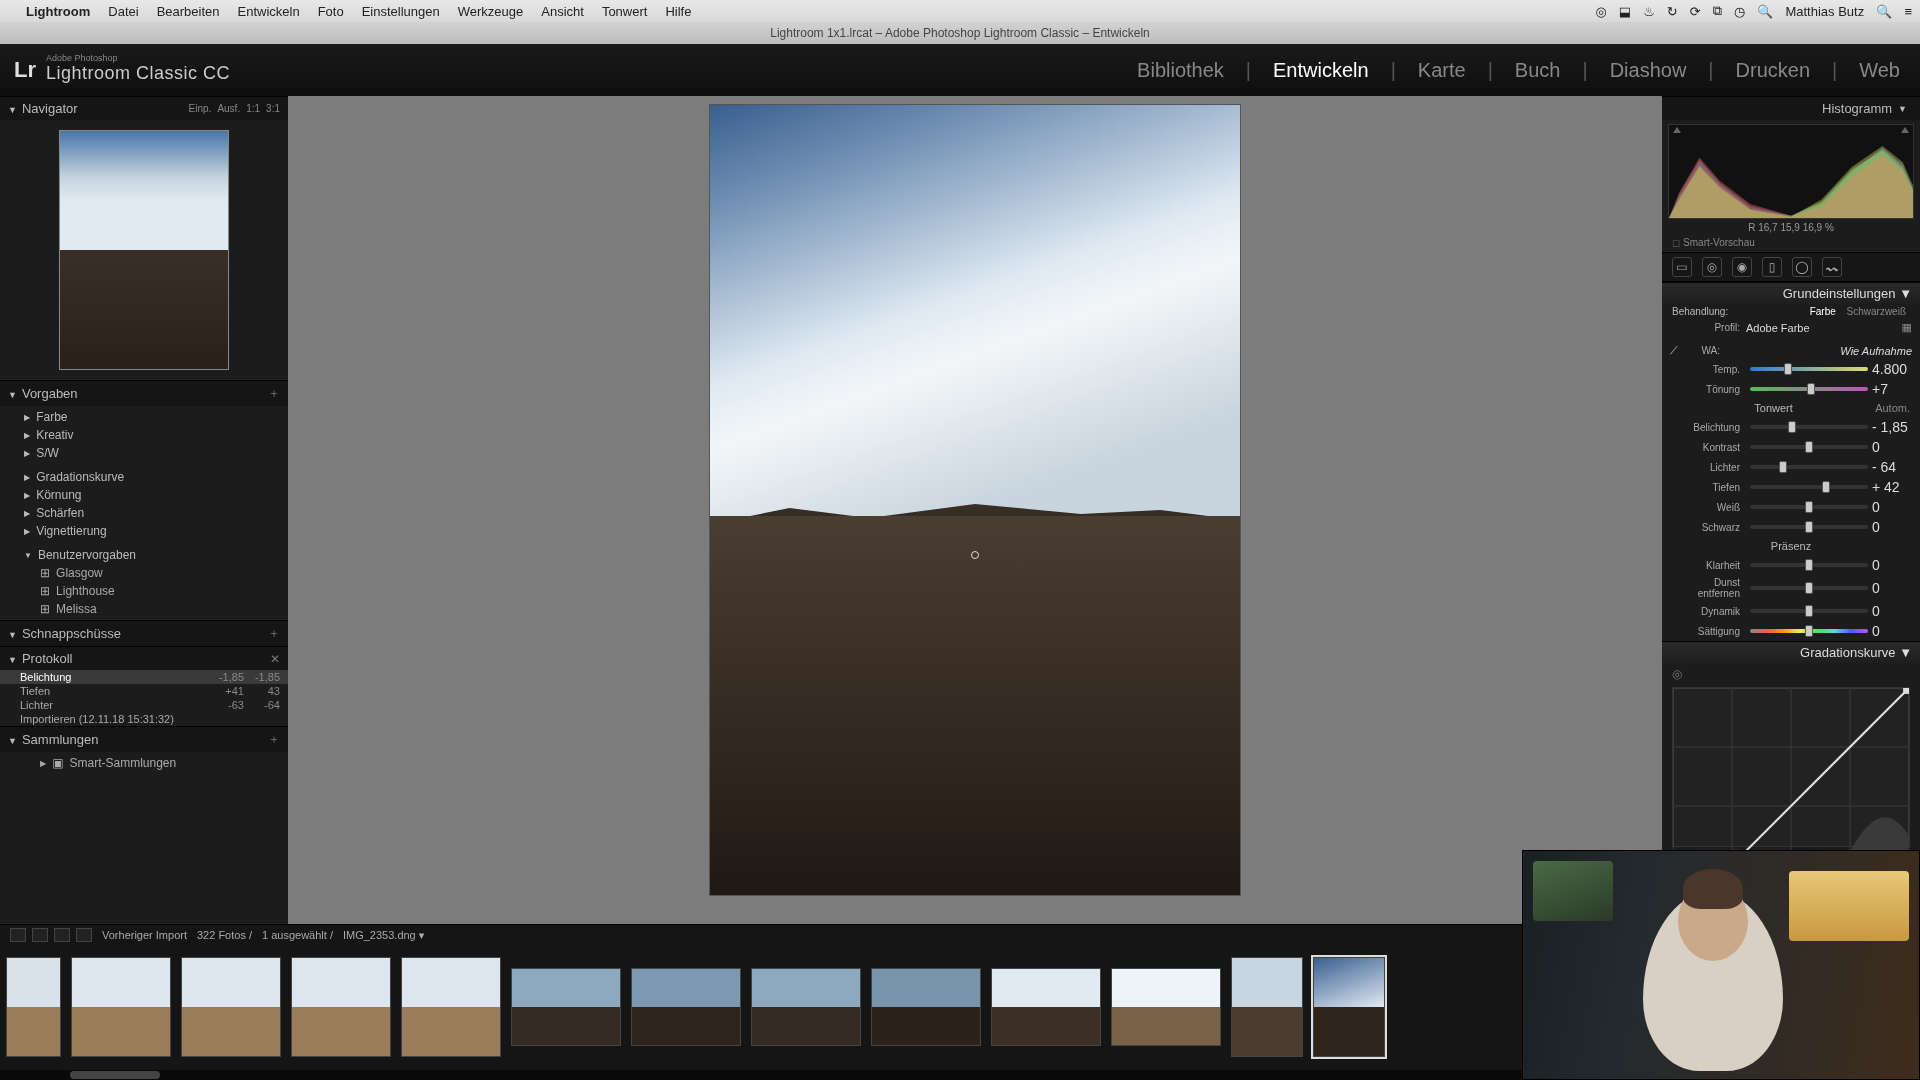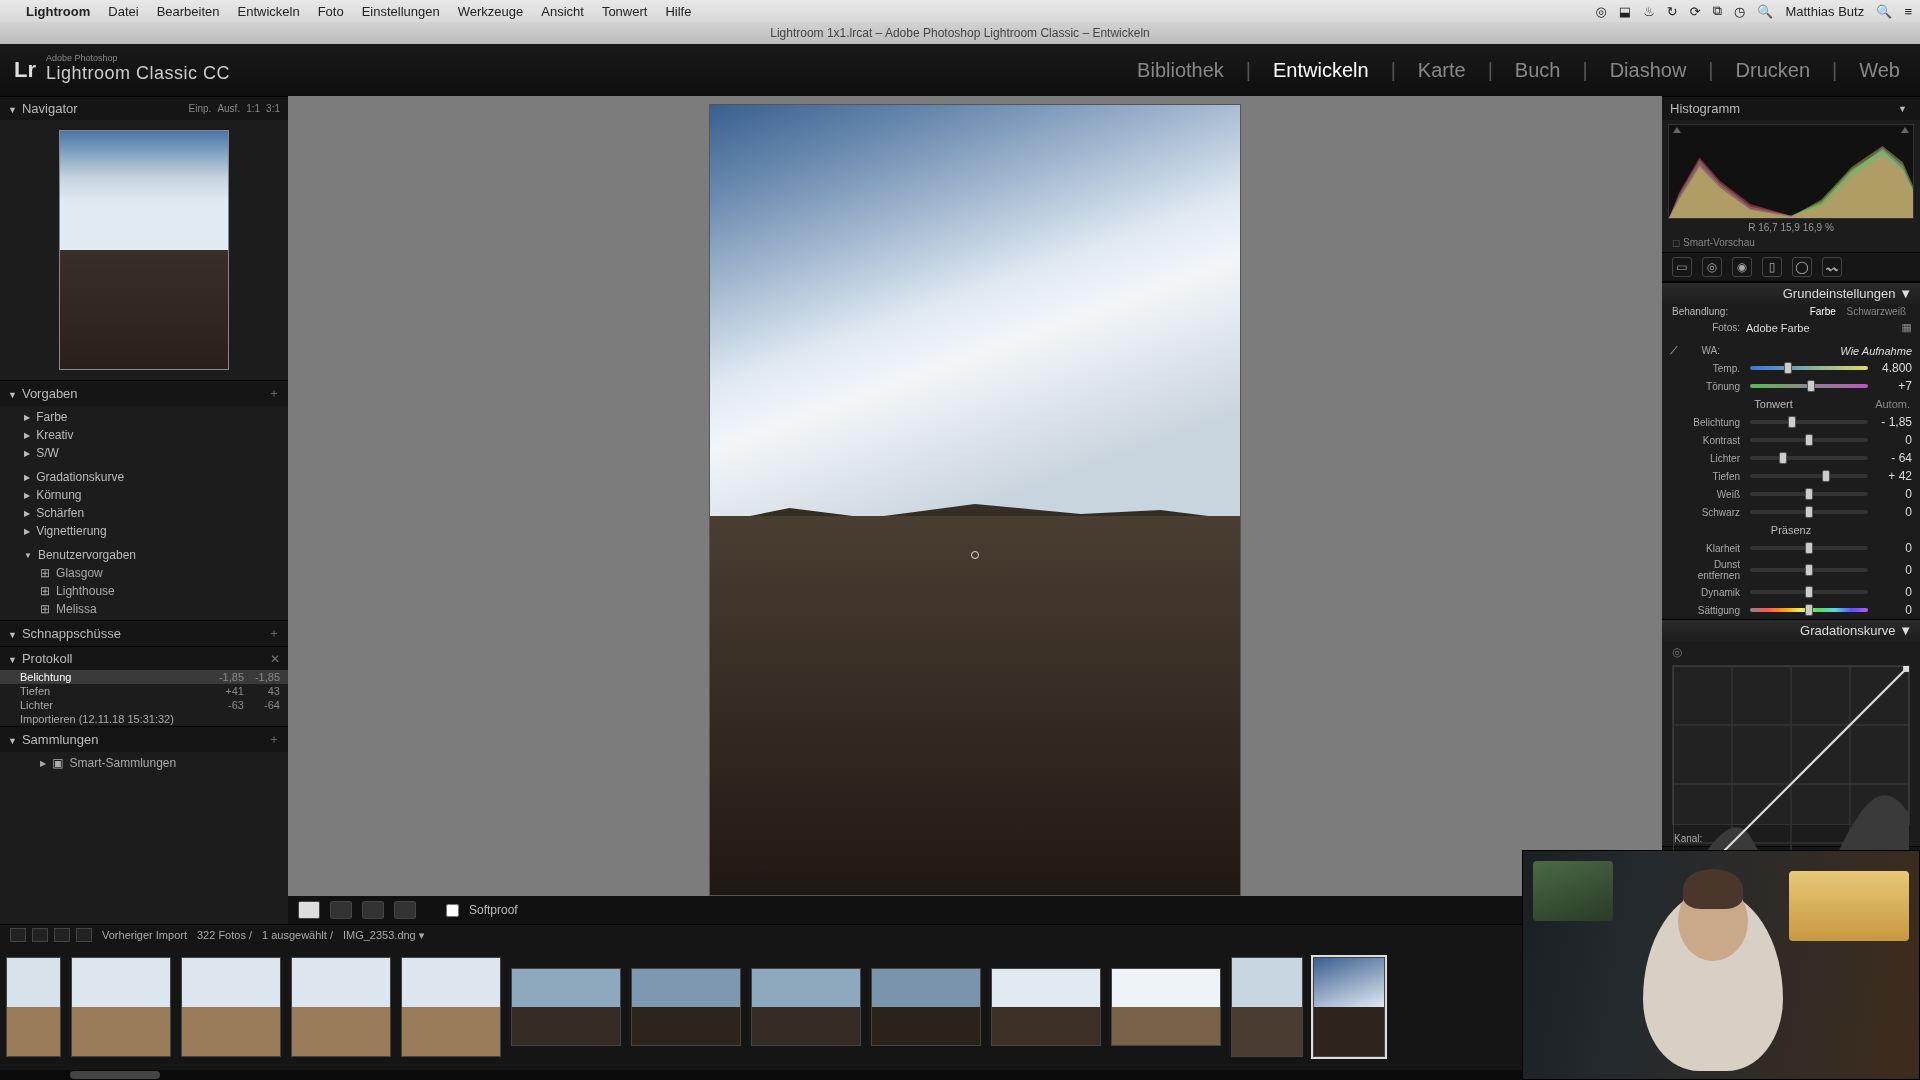--- a/index.html
+++ b/index.html
@@ -55,21 +55,21 @@
   
   .histogram-box { height: 95px; margin: 4px 6px 2px; border: 1px solid #333; background: #111; position: relative; overflow: hidden; }
   .histo-nums { font-size: 10px; color: #999; text-align: center; padding: 1px 8px 3px; }
   .smart-preview { font-size: 10px; color: #888; padding: 1px 10px 4px; }
   .tool-strip { display: flex; gap: 10px; padding: 4px 10px; border-top: 1px solid #000; border-bottom: 1px solid #000; justify-content: flex-start; background: #161616; }
   .tool-strip span { width: 20px; height: 20px; border: 1px solid #444; border-radius: 3px; display: inline-flex; align-items: center; justify-content: center; color: #aaa; font-size: 12px; }
 
   .r-section-head { background: linear-gradient(#2a2a2a,#1e1e1e); padding: 3px 8px; display: flex; justify-content: space-between; border-top: 1px solid #000; font-size: 13px; color: #ddd; }
   .r-row { display: flex; align-items: center; padding: 2px 8px; font-size: 11px; }
   .r-row .lbl { width: 76px; text-align: right; color: #aaa; padding-right: 6px; font-size: 10px; }
-  .r-row .val { width: 40px; text-align: right; color: #ddd; font-size: 12px; }
+  .r-row .val { width: 40px; text-align: left; color: #ddd; font-size: 14px; }
   .slider { flex: 1; height: 4px; background: #333; position: relative; border-radius: 2px; margin: 0 4px; }
   .slider.temp { background: linear-gradient(90deg,#37d,#dd6); }
   .slider.tint { background: linear-gradient(90deg,#5b5,#b5b); }
   .slider.sat { background: linear-gradient(90deg,#888,#f55,#f90,#ee5,#5d5,#5dd,#55f,#b5f); }
   .slider .knob { position: absolute; top: -4px; width: 8px; height: 12px; background: #ccc; border: 1px solid #555; border-radius: 2px; transform: translateX(-50%); }
   .r-heading { text-align: center; font-size: 11px; color: #bbb; padding: 4px 0 2px; display: flex; justify-content: space-between; padding: 3px 10px; }
   .r-heading .auto { color: #888; }
   .treatment { display: flex; justify-content: space-between; padding: 2px 10px; font-size: 10px; }
   .treatment .toggle span { color: #888; padding: 0 4px; }
   .treatment .toggle span.on { color: #fff; }
@@ -283,33 +283,24 @@
 
   </div>
 
   <div class="canvas-area">
     <div class="main-photo">
       <div class="sky"></div>
       <div class="ridge"></div>
       <div class="mtn"></div>
       <div class="focus-dot"></div>
     </div>
-    <div class="canvas-toolbar">
-      <span class="ct-btn active"></span>
-      <span class="ct-btn"></span>
-      <span class="ct-btn"></span>
-      <span class="ct-btn"></span>
-      <span style="width:10px"></span>
-      <input type="checkbox" style="">
-      <span>Softproof</span>
-    </div>
   </div>
 
   <div class="panel-right">
-    <div class="panel-header" style="justify-content:space-between">
+    <div class="panel-header" style="justify-content:flex-end">
       <span>Histogramm</span>
       <span class="tri" style="margin-left:6px">▼</span>
     </div>
     <div class="histogram-box">
       <svg viewBox="0 0 240 80" width="100%" height="100%" preserveAspectRatio="none">
         <polygon points="0,80 10,60 30,30 50,50 80,70 120,78 150,68 180,40 210,20 230,35 240,55 240,80" fill="#4a88cc" opacity="0.6"></polygon>
         <polygon points="0,80 10,62 30,34 50,52 80,72 120,78 150,66 180,38 210,22 230,38 240,56 240,80" fill="#55cc66" opacity="0.5"></polygon>
         <polygon points="0,80 10,58 30,28 50,48 80,68 120,78 150,70 180,44 210,26 230,40 240,58 240,80" fill="#dd5555" opacity="0.5"></polygon>
         <polygon points="0,80 10,64 30,36 50,54 80,73 120,79 150,64 180,36 210,18 230,32 240,52 240,80" fill="#dddd66" opacity="0.4"></polygon>
       </svg>
@@ -333,21 +324,21 @@
         <span><span>Grundeinstellungen</span> <span class="tri">▼</span></span>
     </div>
     <div class="treatment">
       <span>Behandlung:</span>
       <span class="toggle">
         <span class="on">Farbe</span>
         <span>Schwarzweiß</span>
       </span>
     </div>
     <div class="r-row">
-      <span class="lbl">Fotos:</span>
+      <span class="lbl">Profil:</span>
       <span style="flex:1;color:#ddd">Adobe Farbe</span>
       <span style="color:#888">▦</span>
     </div>
     <div style="height:6px"></div>
     <div class="r-row">
       <span style="width:16px">⟋</span>
       <span class="lbl" style="width:40px">WA:</span>
       <span style="flex:1"></span>
       <span style="color:#ddd;font-style:italic">Wie Aufnahme</span>
     </div>

